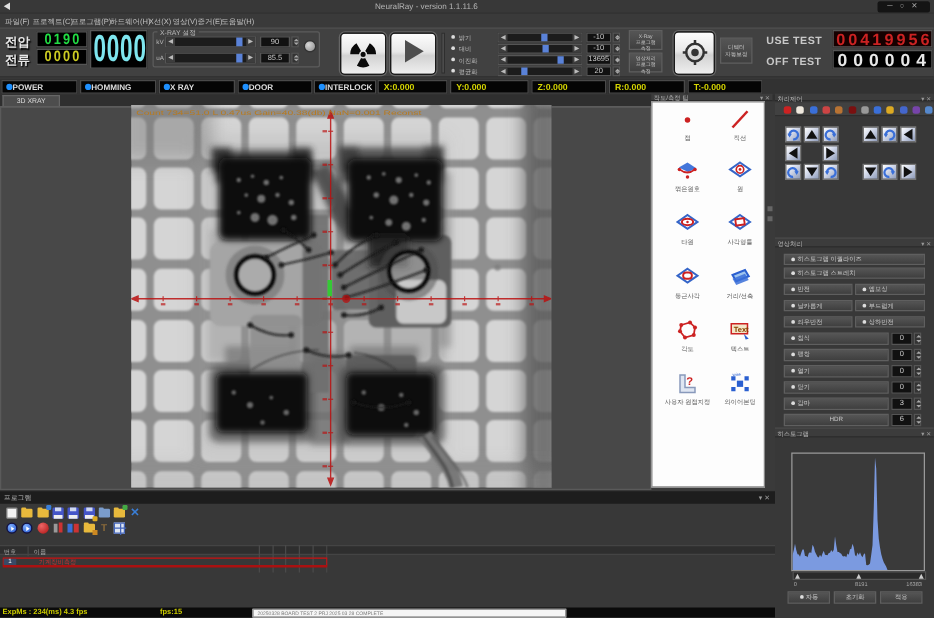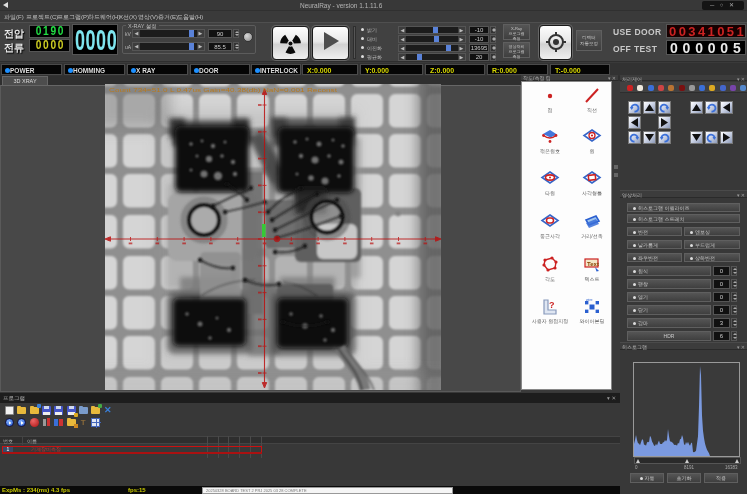--- a/index.html
+++ b/index.html
@@ -151,27 +151,27 @@
     <circle cx="10" cy="10" r="7" fill="none" stroke="#333" stroke-width="2"></circle>
     <circle cx="10" cy="10" r="3" fill="#333"></circle>
     <g stroke="#333" stroke-width="2">
         <line x1="10" y1="0" x2="10" y2="3"></line>
         <line x1="10" y1="17" x2="10" y2="20"></line>
         <line x1="0" y1="10" x2="3" y2="10"></line>
         <line x1="17" y1="10" x2="20" y2="10"></line>
       </g>
   </svg>
   <div class="pbtn" style="left:576px;top:7px;width:26px;height:21px;font-size:4.5px;line-height:6px;padding-top:4px;text-align:center;padding-left:0;">디텍터<br>자동보정</div>
-  <div class="a" style="left:613px;top:4px;font-size:8.5px;font-weight:bold;color:#c8c8c8;letter-spacing:0.4px;">USE DOOR</div>
+  <div class="a" style="left:613px;top:4px;font-size:8.5px;font-weight:bold;color:#c8c8c8;letter-spacing:0.4px;">USE TEST</div>
   <div class="a" style="left:613px;top:21px;font-size:8.5px;font-weight:bold;color:#c8c8c8;letter-spacing:0.4px;">OFF TEST</div>
   <div class="led a" style="left:666px;top:1px;width:80px;height:14px;color:#c22;background:#160000;overflow:hidden;">
-      <div style="font-size:13px;line-height:13px;font-weight:bold;letter-spacing:2.4px;padding-left:2px;text-align:left;">00341051</div>
+      <div style="font-size:13px;line-height:13px;font-weight:bold;letter-spacing:2.4px;padding-left:2px;text-align:left;">00419956</div>
     </div>
   <div class="led a" style="left:666px;top:17px;width:80px;height:15px;color:#e8e8e8;overflow:hidden;">
-      <div style="font-size:14px;line-height:14px;font-weight:bold;letter-spacing:4.8px;padding-left:3px;text-align:left;">000005</div>
+      <div style="font-size:14px;line-height:14px;font-weight:bold;letter-spacing:4.8px;padding-left:3px;text-align:left;">000004</div>
     </div>
 </div>
 
 <div class="a" style="left:0;top:63px;width:747px;height:13px;background:#323232;" id="statusrow">
     <div class="cell a" style="left:1px;top:1px;width:61px;height:11px;padding-left:3px;"><span class="dot" style="margin-top:-2px;"></span>POWER</div>
 <div class="cell a" style="left:64px;top:1px;width:61px;height:11px;padding-left:3px;"><span class="dot" style="margin-top:-2px;"></span>HOMMING</div>
 <div class="cell a" style="left:127px;top:1px;width:61px;height:11px;padding-left:3px;"><span class="dot" style="margin-top:-2px;"></span>X RAY</div>
 <div class="cell a" style="left:190px;top:1px;width:60px;height:11px;padding-left:3px;"><span class="dot" style="margin-top:-2px;"></span>DOOR</div>
 <div class="cell a" style="left:251px;top:1px;width:50px;height:11px;padding-left:3px;"><span class="dot" style="margin-top:-2px;"></span>INTERLOCK</div>
 <div class="ybox a" style="left:302px;top:1px;width:56px;height:11px;">X:0.000</div>

